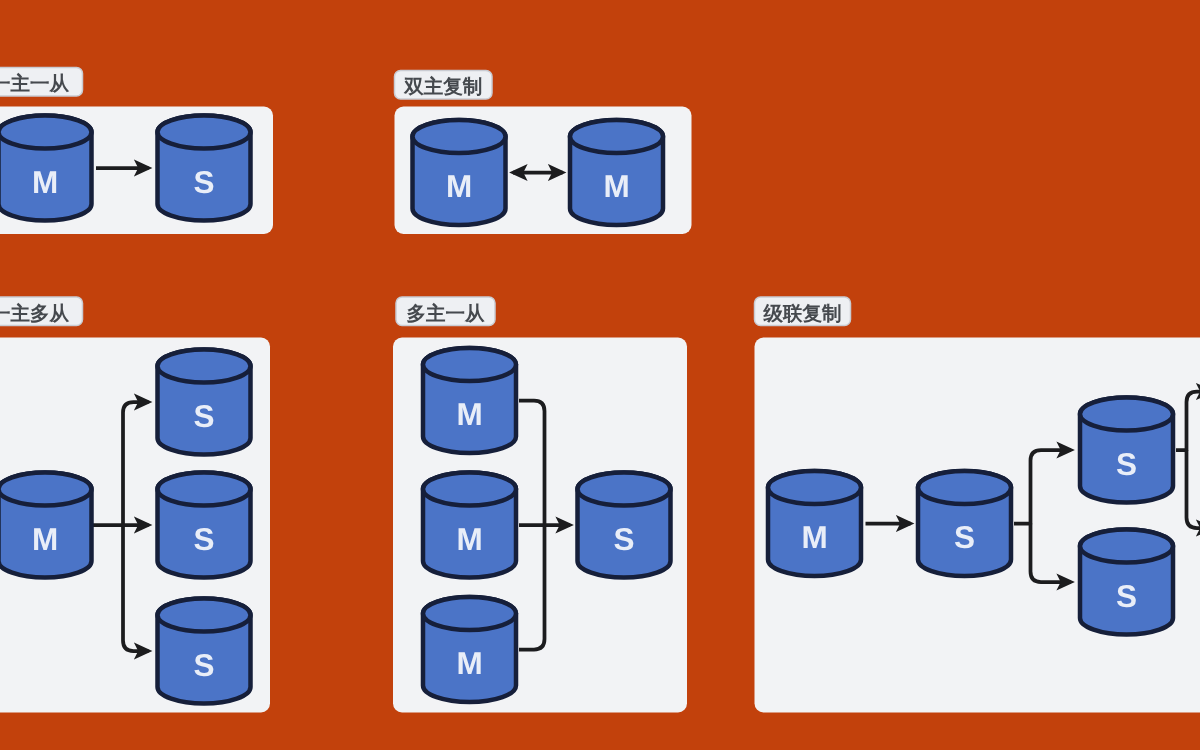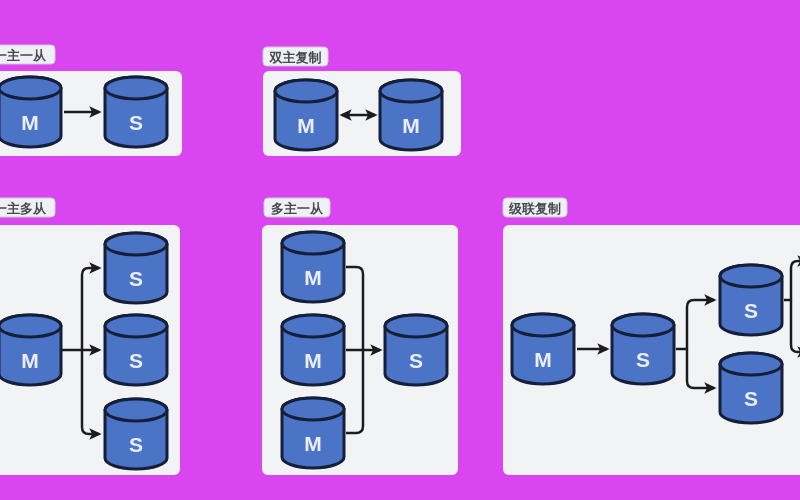--- a/index.html
+++ b/index.html
@@ -1,20 +1,20 @@
 <!DOCTYPE html>
 <html><head>
 <meta charset="utf-8">
 <style>
   html, body { margin: 0; padding: 0; background: #ffffff; }
   .canvas {
     position: relative;
     width: 800px;
     height: 500px;
-    background: #d946ef;
+    background: #c2410c;
     overflow: hidden;
     font-family: "Liberation Sans", "DejaVu Sans", sans-serif;
   }
   svg { display: block; }
   svg text {
     font-family: "Liberation Sans", "DejaVu Sans", sans-serif;
     user-select: none;
   }
 </style>
 </head>

